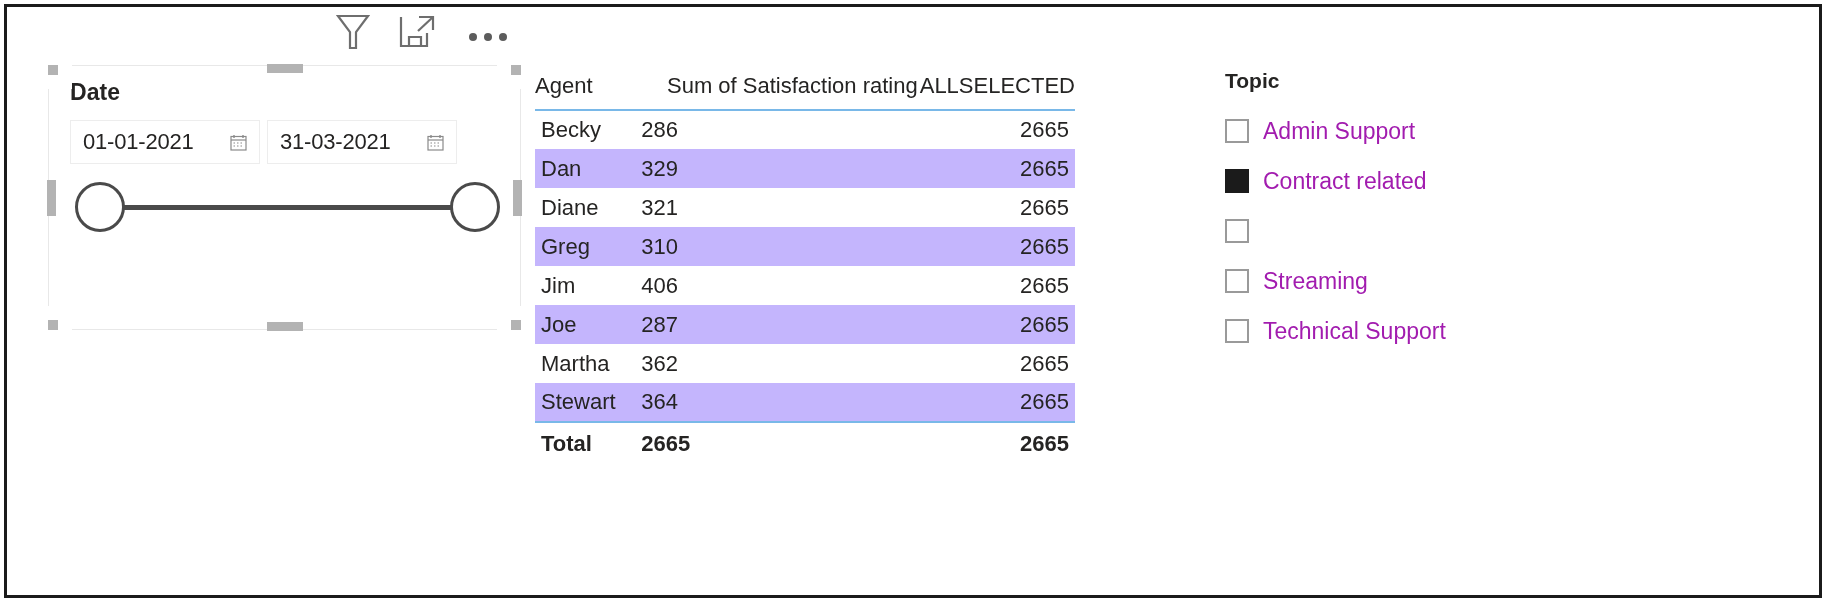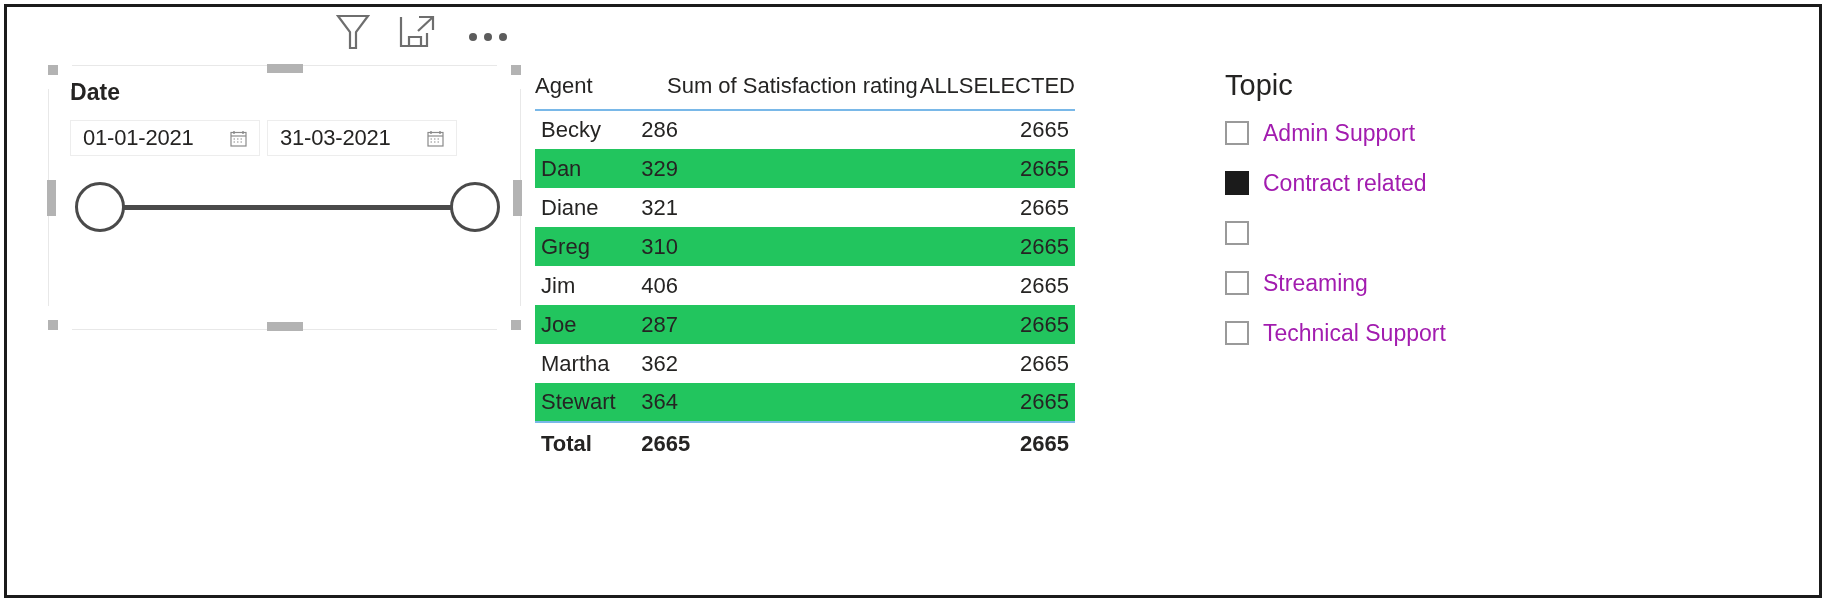--- a/index.html
+++ b/index.html
@@ -69,21 +69,21 @@
     color: #252423;
     letter-spacing: 0.1px;
   }
   .date-inputs {
     position: absolute;
     left: 21px; top: 54px;
     display: flex;
     gap: 7px;
   }
   .date-box {
-    width: 190px; height: 36px;
+    width: 190px; height: 44px;
     border: 1px solid #ededed;
     background: #ffffff;
     display: flex;
     align-items: center;
     padding: 0 12px;
   }
   .date-value {
     flex: 1;
     font-size: 22px;
     color: #252423;
@@ -158,38 +158,38 @@
   table.tbl th.c-sum    { text-align: right; width: 280px; padding-right: 2px; }
   table.tbl th.c-allsel { text-align: right; width: 152px; }
   table.tbl td {
     padding: 6px 0;
     height: 39px;
     white-space: nowrap;
   }
   table.tbl td.c-agent  { text-align: left;  padding-left: 6px; }
   table.tbl td.c-sum    { text-align: left; padding-right: 2px; }
   table.tbl td.c-allsel { text-align: right; padding-right: 6px; }
-  table.tbl tbody tr.alt td { background: #22c55e; }
+  table.tbl tbody tr.alt td { background: #c4b5fd; }
   table.tbl tfoot td {
     font-weight: bold;
     border-top: 2px solid #79b8e8;
     padding-top: 8px;
   }
 
   
   .topic {
     position: absolute;
     left: 1218px; top: 62px;
     width: 330px;
   }
   .topic-title {
-    font-size: 29px;
-    font-weight: normal;
+    font-size: 21px;
+    font-weight: bold;
     color: #252423;
-    margin-bottom: 6px;
+    margin-bottom: 13px;
   }
   .topic-item {
     display: flex;
     align-items: center;
     gap: 14px;
     height: 50px;
   }
   .topic-cb {
     width: 24px; height: 24px;
     border: 2px solid #9a9a9a;

